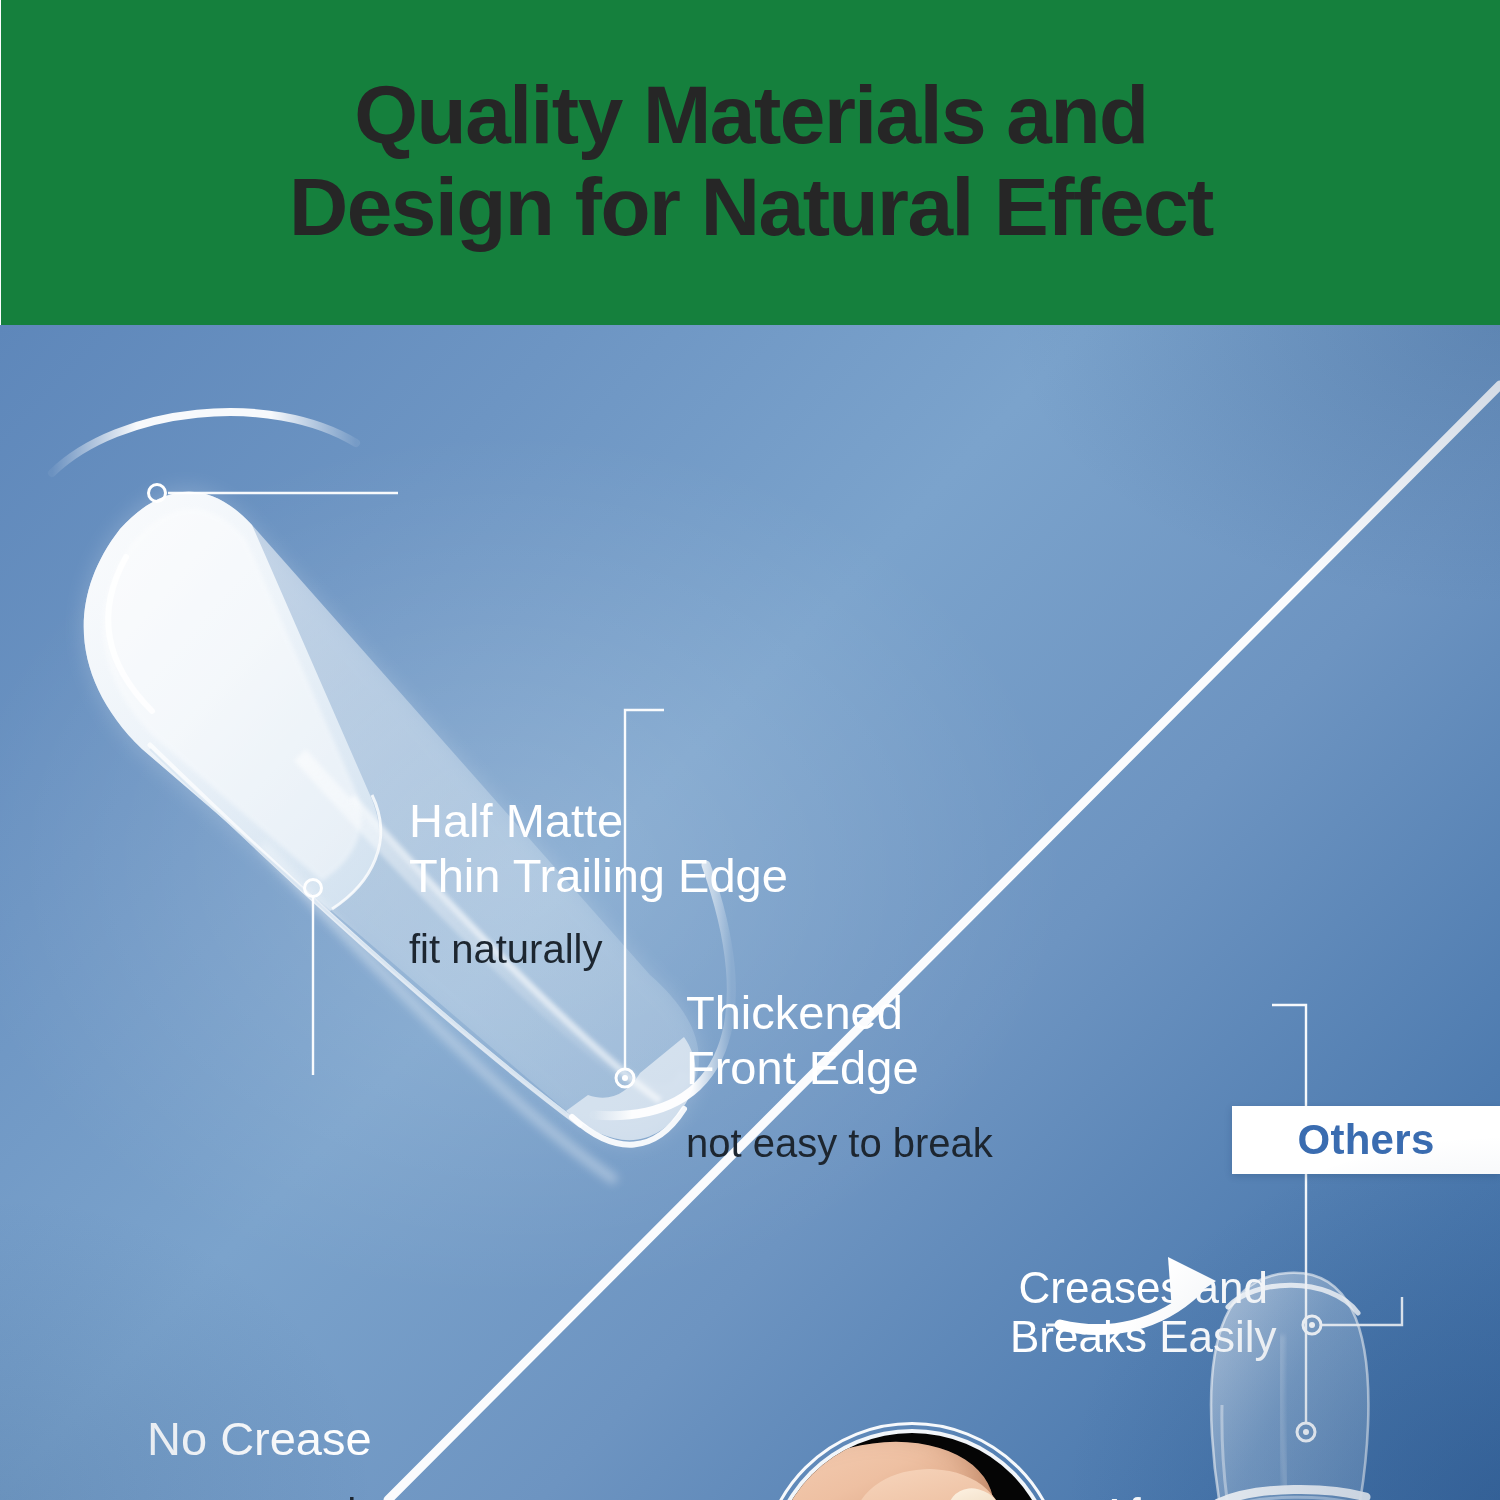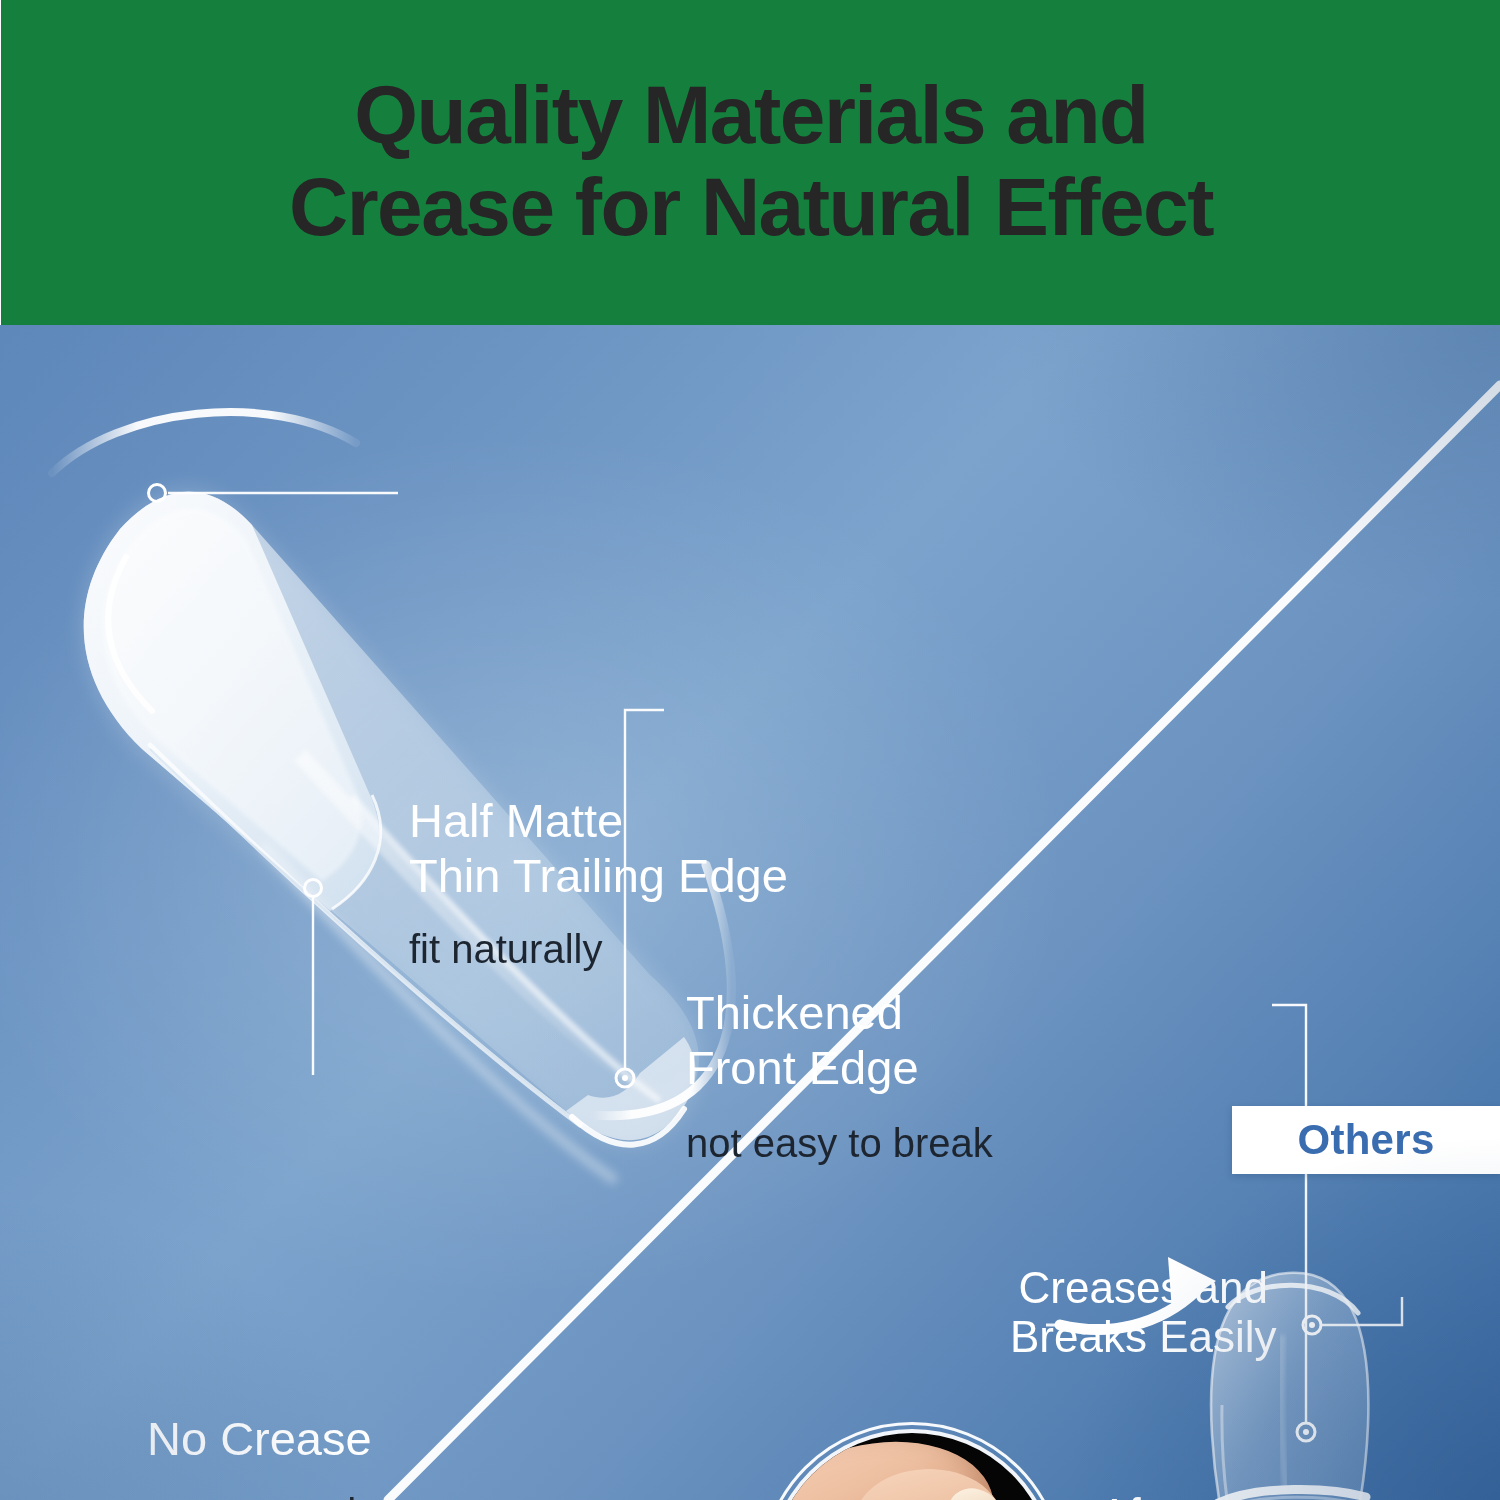--- a/index.html
+++ b/index.html
@@ -124,21 +124,21 @@
   }
 </style>
 </head>
 <body>
 
 <div class="page">
 
   <div class="header">
     <div class="header-title">
       <div>Quality Materials and</div>
-      <div>Crease for Natural Effect</div>
+      <div>Design for Natural Effect</div>
     </div>
   </div>
 
   <div class="panel">
 
     <svg class="svg-layer" viewBox="0 0 1500 1175">
       <defs>
 
         <linearGradient id="tipBody" x1="0" y1="0" x2="1" y2="1">
           <stop offset="0%" stop-color="#ffffff" stop-opacity="0.70"></stop>

